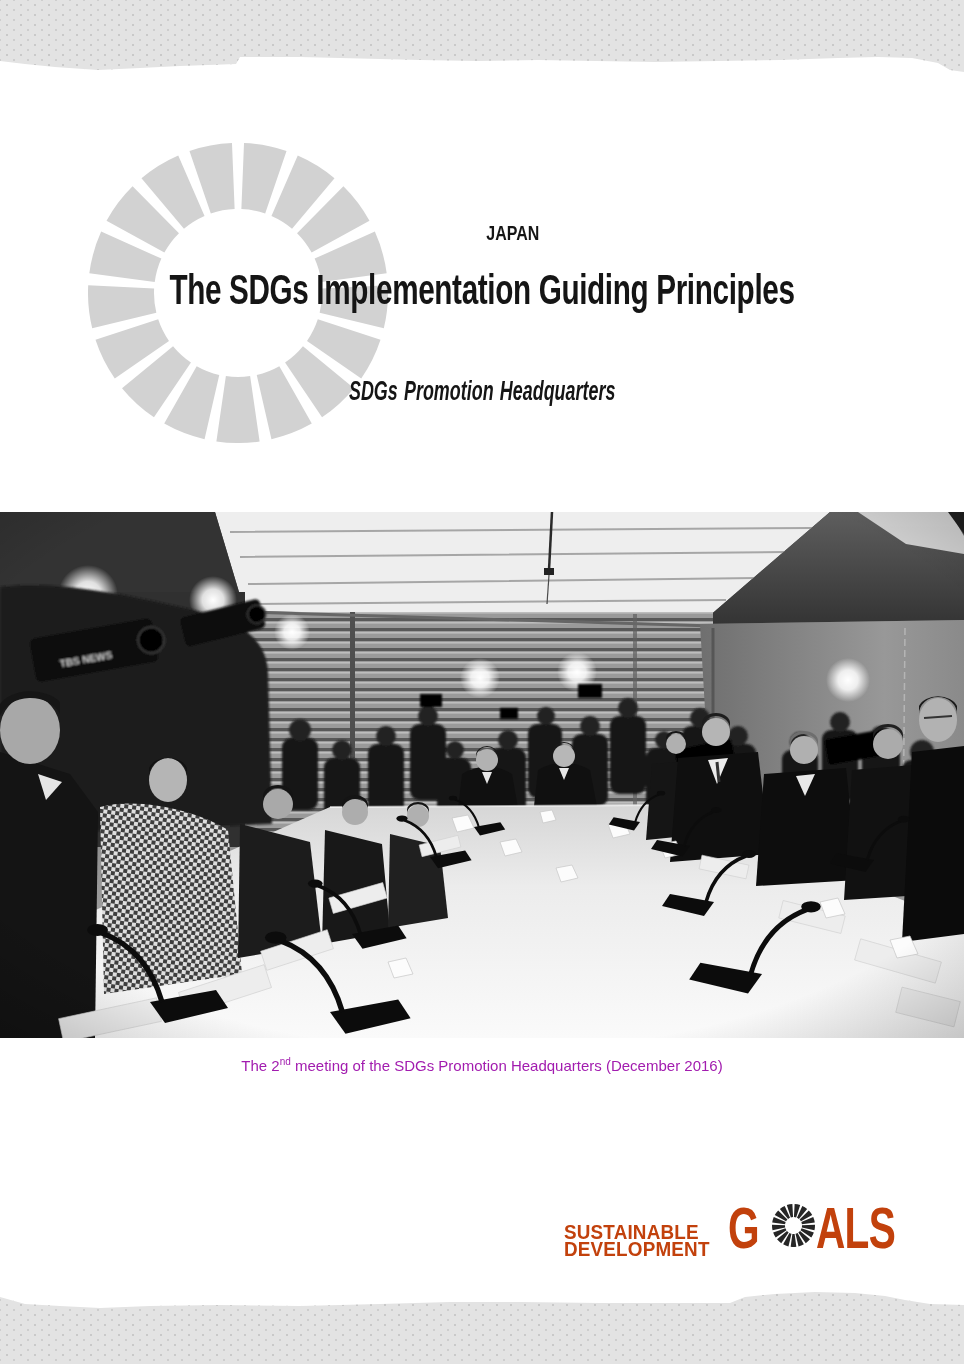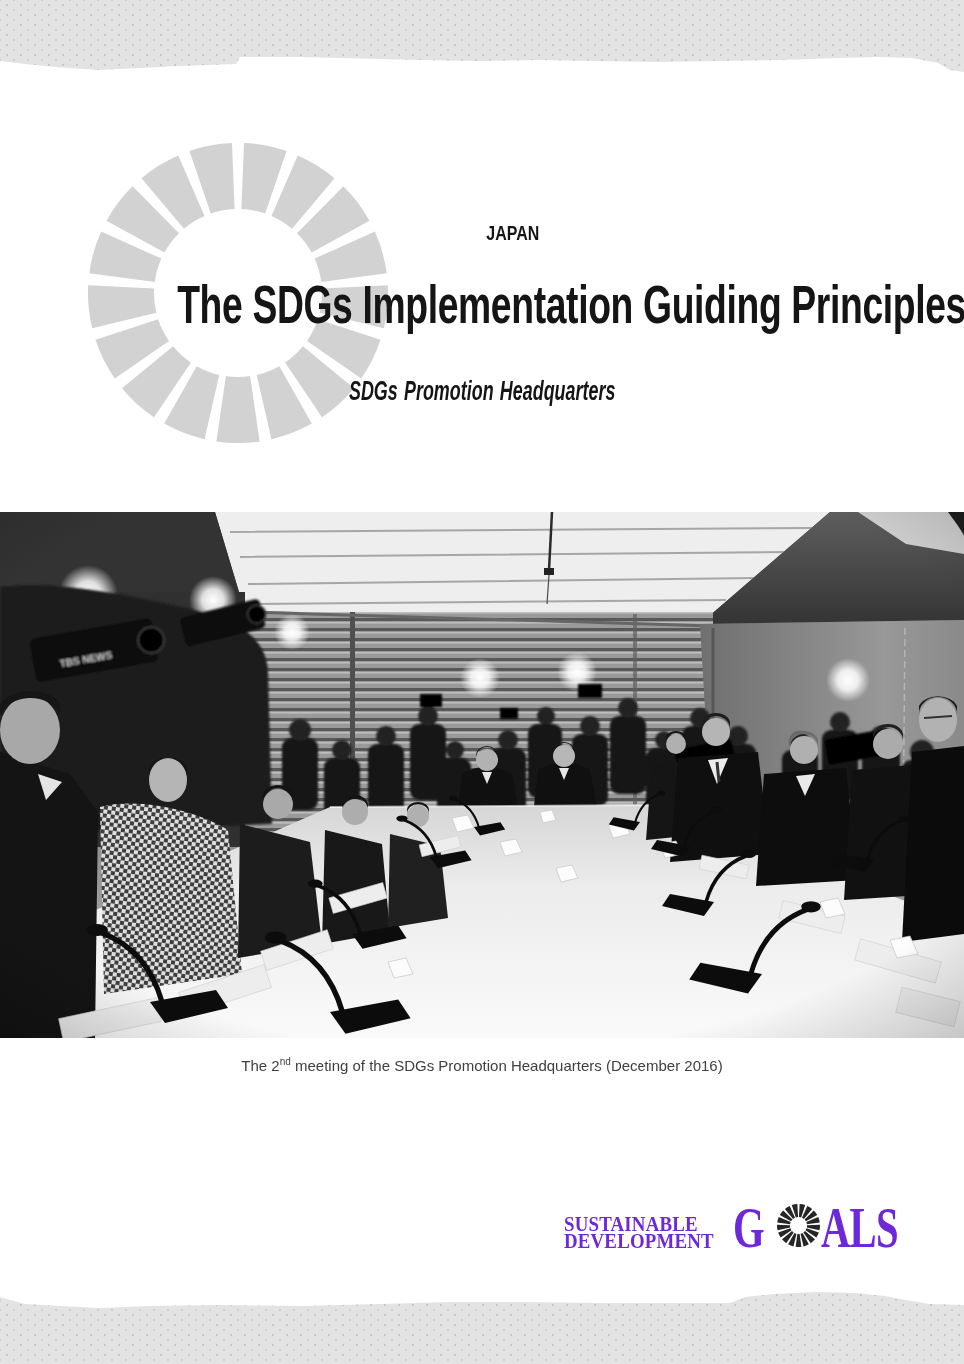--- a/index.html
+++ b/index.html
@@ -18,39 +18,39 @@
     clip-path:polygon(0 7px,25px 14px,60px 16px,100px 18px,150px 16px,220px 15px,300px 16px,380px 14px,450px 12px,520px 12px,600px 13px,680px 13px,730px 13px,745px 7px,775px 4px,815px 2px,855px 3px,885px 6px,905px 10px,930px 14px,964px 15px,964px 74px,0 74px);}
 
   
   .hero-wheel{position:absolute;left:88px;top:143px;width:300px;height:300px;z-index:1;}
 
   
   .headline{position:absolute;left:0;width:964px;text-align:center;z-index:2;color:#151515;font-weight:bold;white-space:nowrap;}
   .headline .sq{display:inline-block;}
   .h-japan{top:221px;font-size:21px;margin-left:31px;}
   .h-japan .sq{transform:scaleX(0.76);}
-  .h-title{top:273px;font-size:54px;}
+  .h-title{top:265px;font-size:43px;}
   .h-title .sq{transform:scaleX(0.69);letter-spacing:-0.5px;}
   .h-date{top:346px;font-size:28px;}
   .h-date .sq{transform:scaleX(0.64);word-spacing:2px;}
   .h-org{top:375px;font-size:28px;font-style:italic;}
   .h-org .sq{transform:scaleX(0.64);word-spacing:2px;}
 
   
   .photo{position:absolute;left:0;top:512px;width:964px;height:526px;display:block;}
 
   
-  .caption{position:absolute;left:0;top:1051px;width:964px;text-align:center;color:#404040;font-size:15px;line-height:21px;z-index:2;}
+  .caption{position:absolute;left:0;top:1051px;width:964px;text-align:center;color:#a21caf;font-size:15px;line-height:21px;z-index:2;}
   .caption sup{font-size:10px;}
 
   
   .publisher{position:absolute;left:80px;top:1206px;color:#151515;font-weight:bold;font-size:24px;line-height:29px;white-space:nowrap;z-index:3;}
   .publisher .sq{display:inline-block;transform:scaleX(0.66);transform-origin:left center;}
 
-  .sdg-logo{position:absolute;left:564px;top:1199px;display:flex;align-items:center;color:#6d28d9;z-index:3;font-family:Liberation Serif, serif;}
+  .sdg-logo{position:absolute;left:564px;top:1199px;display:flex;align-items:flex-end;color:#c2410c;z-index:3;}
   .sdg-words{font-weight:bold;font-size:20.5px;line-height:16.5px;margin-top:9px;letter-spacing:0.2px;white-space:nowrap;}
   .sdg-words .sq{display:inline-block;transform:scaleX(0.92);transform-origin:left center;}
   .sdg-goals{font-weight:bold;font-size:58px;line-height:58px;margin-left:6px;white-space:nowrap;display:flex;align-items:flex-start;}
   .sdg-goals .gl{display:inline-block;transform:scaleX(0.70);transform-origin:left center;letter-spacing:-1px;}
   .logo-wheel{width:43px;height:43px;margin:5px 1px 0 0;display:inline-block;}
 </style>
 </head>
 <body>
 
 <div class="page">

